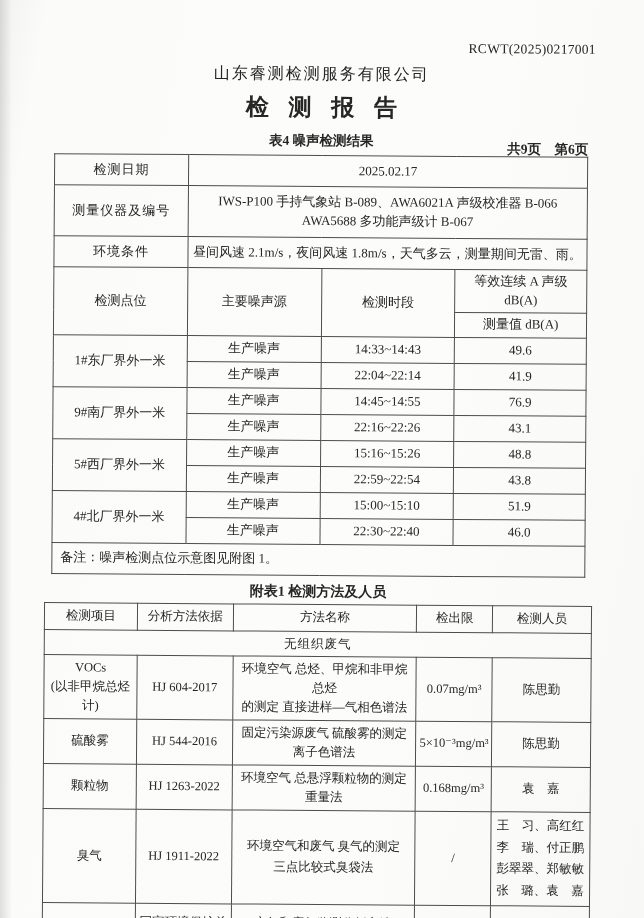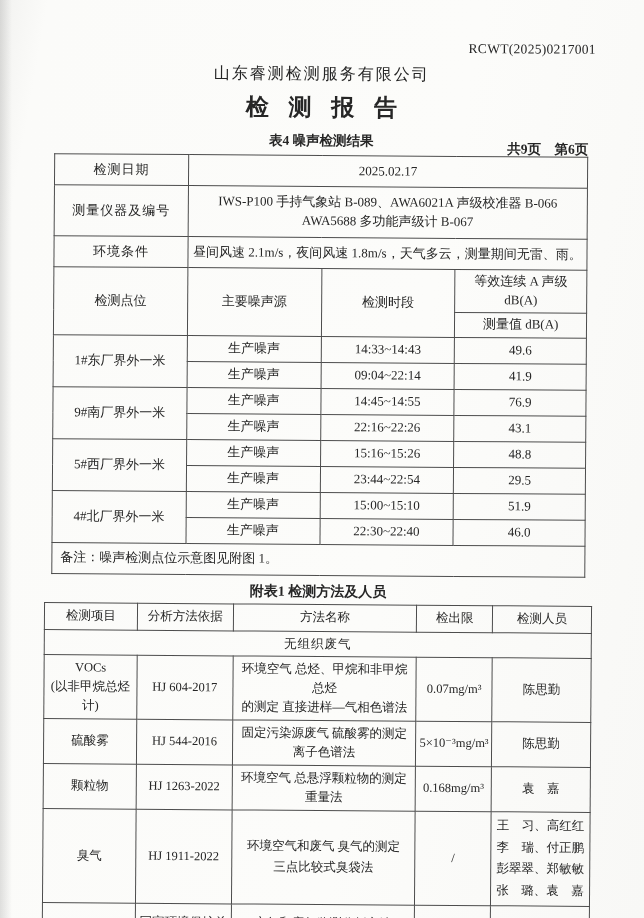--- a/index.html
+++ b/index.html
@@ -96,21 +96,21 @@
       </tr>
 
       <tr class="data">
         <td rowspan="2">1#东厂界外一米</td>
         <td>生产噪声</td>
         <td>14:33~14:43</td>
         <td>49.6</td>
       </tr>
       <tr class="data">
         <td>生产噪声</td>
-        <td>09:04~22:14</td>
+        <td>22:04~22:14</td>
         <td>41.9</td>
       </tr>
 
       <tr class="data">
         <td rowspan="2">9#南厂界外一米</td>
         <td>生产噪声</td>
         <td>14:45~14:55</td>
         <td>76.9</td>
       </tr>
       <tr class="data">
@@ -120,22 +120,22 @@
       </tr>
 
       <tr class="data">
         <td rowspan="2">5#西厂界外一米</td>
         <td>生产噪声</td>
         <td>15:16~15:26</td>
         <td>48.8</td>
       </tr>
       <tr class="data">
         <td>生产噪声</td>
-        <td>23:44~22:54</td>
-        <td>29.5</td>
+        <td>22:59~22:54</td>
+        <td>43.8</td>
       </tr>
 
       <tr class="data">
         <td rowspan="2">4#北厂界外一米</td>
         <td>生产噪声</td>
         <td>15:00~15:10</td>
         <td>51.9</td>
       </tr>
       <tr class="data">
         <td>生产噪声</td>

